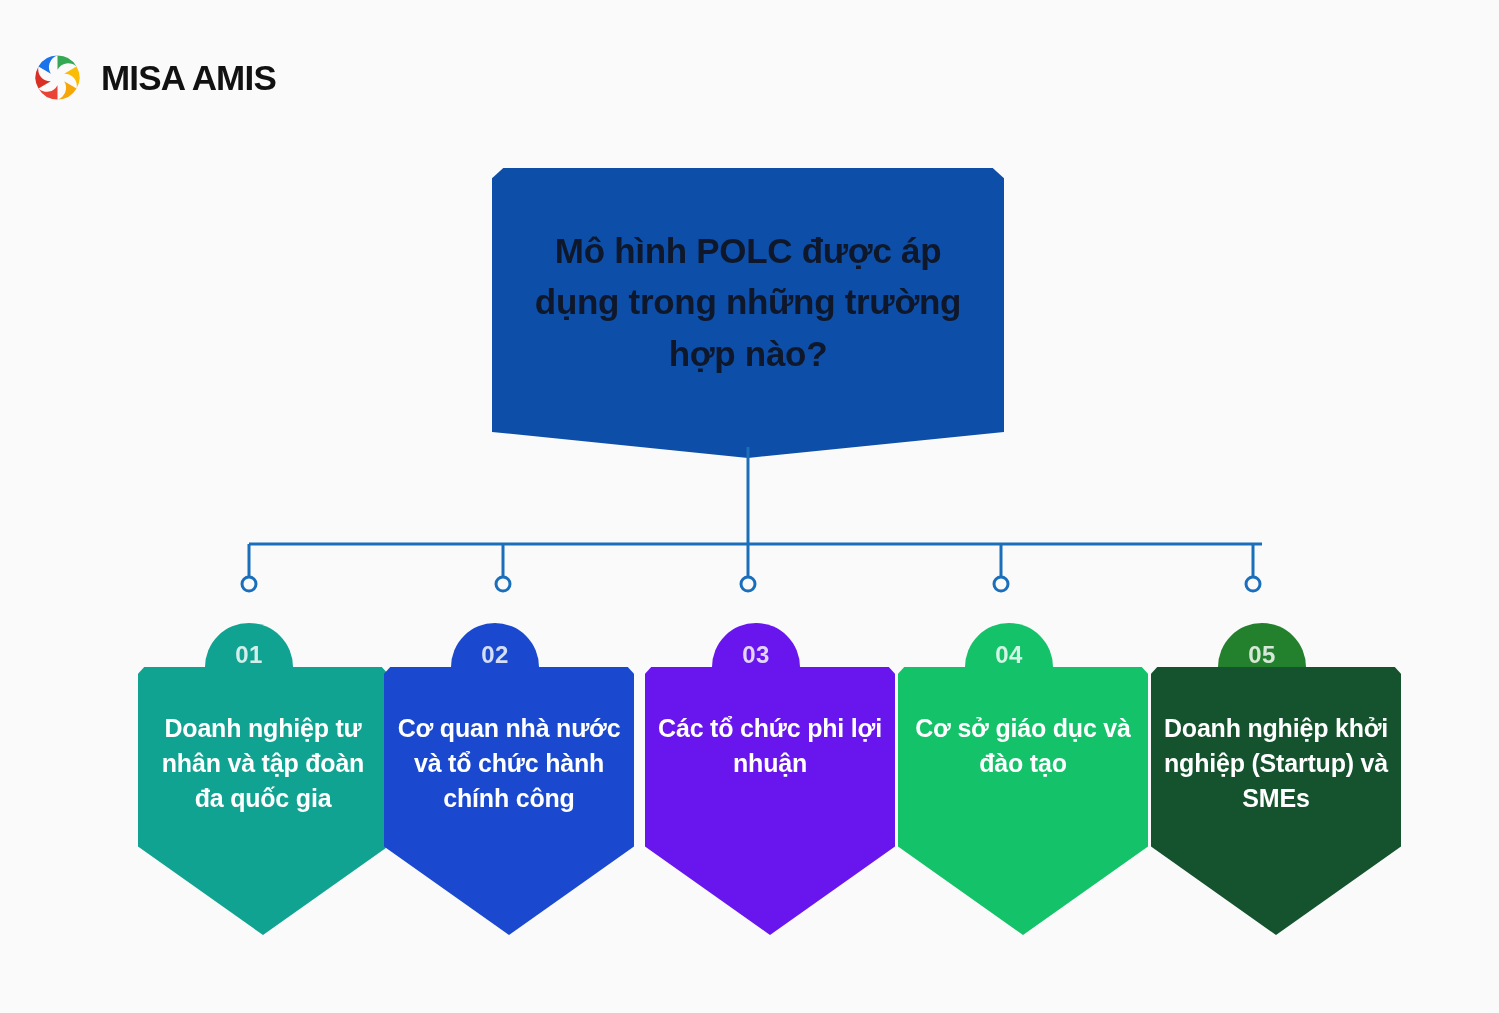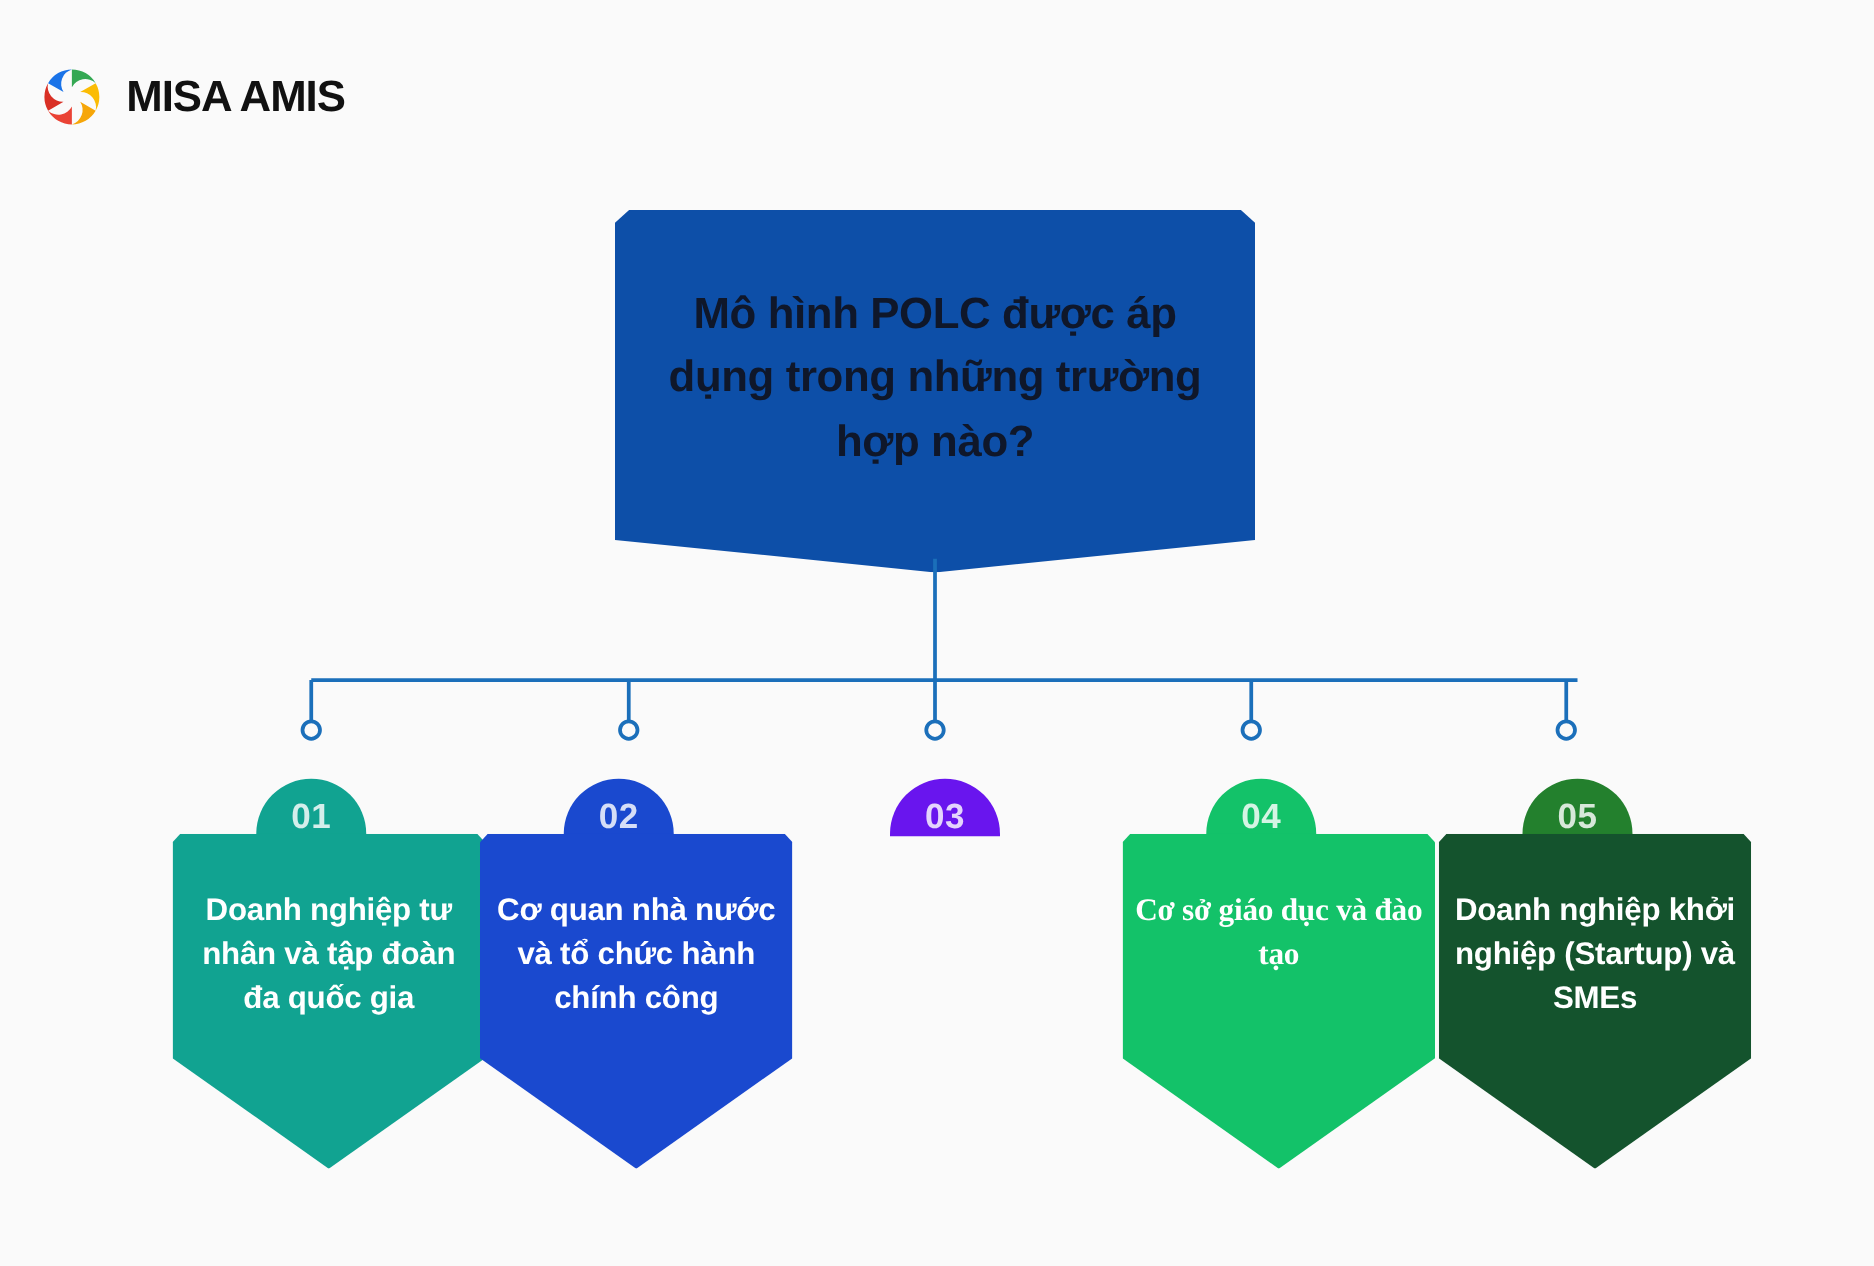--- a/index.html
+++ b/index.html
@@ -106,21 +106,21 @@
     transform: translateX(-50%);
     width: 88px;
     height: 46px;
     border-radius: 44px 44px 0 0;
     display: flex;
     align-items: flex-end;
     justify-content: center;
     padding-bottom: 2px;
   }
   .card-badge-num {
-    font-size: 28px;
+    font-size: 24px;
     font-weight: bold;
     color: rgba(255,255,255,0.82);
     letter-spacing: 0.5px;
     line-height: 1;
   }
   .card-body {
     position: absolute;
     left: 0;
     top: 44px;
     width: 250px;
@@ -211,27 +211,30 @@
       </div>
       <div class="card-body" style="background: rgb(26, 73, 207);">
         <span class="card-label">Cơ quan nhà nước và tổ chức hành chính công</span>
       </div>
     </div>
 
     <div class="card" id="card-3">
       <div class="card-badge" style="background: rgb(105, 21, 238);">
         <span class="card-badge-num">03</span>
       </div>
+      <div class="card-body" style="background: rgb(105, 21, 238);">
+        <span class="card-label">Các tổ chức phi lợi nhuận</span>
+      </div>
     </div>
 
     <div class="card" id="card-4">
       <div class="card-badge" style="background: rgb(19, 194, 105);">
         <span class="card-badge-num">04</span>
       </div>
-      <div class="card-body" style="background: rgb(19, 194, 105); font-family: Liberation Serif, serif;">
+      <div class="card-body" style="background: rgb(19, 194, 105);">
         <span class="card-label">Cơ sở giáo dục và đào tạo</span>
       </div>
     </div>
 
     <div class="card" id="card-5">
       <div class="card-badge" style="background: rgb(35, 128, 45);">
         <span class="card-badge-num">05</span>
       </div>
       <div class="card-body" style="background: #14532d;">
         <span class="card-label">Doanh nghiệp khởi nghiệp (Startup) và SMEs</span>

